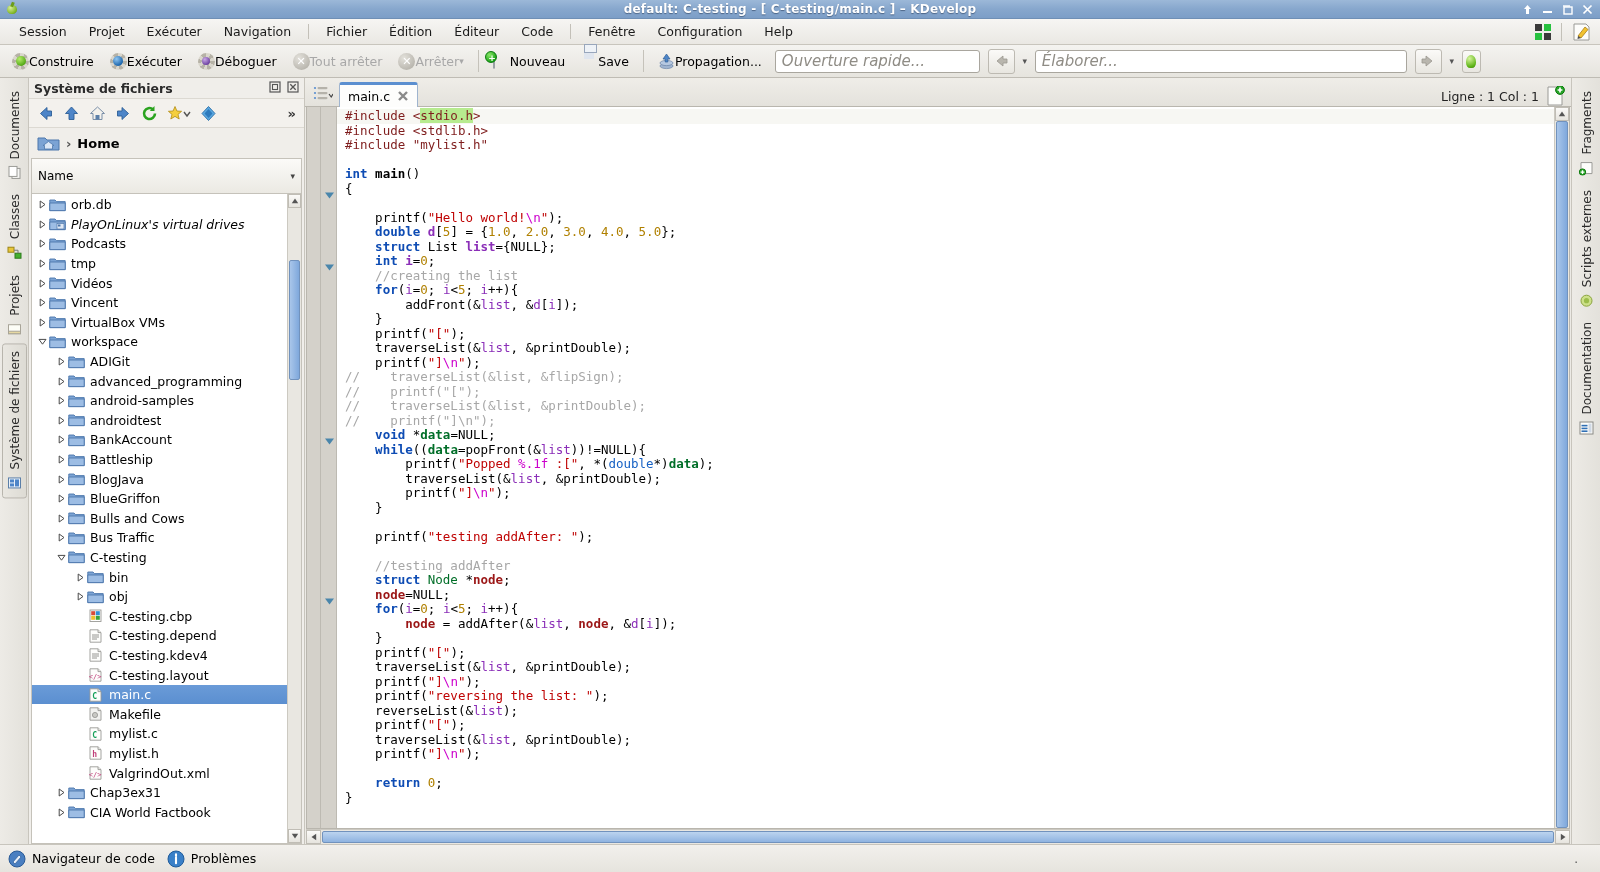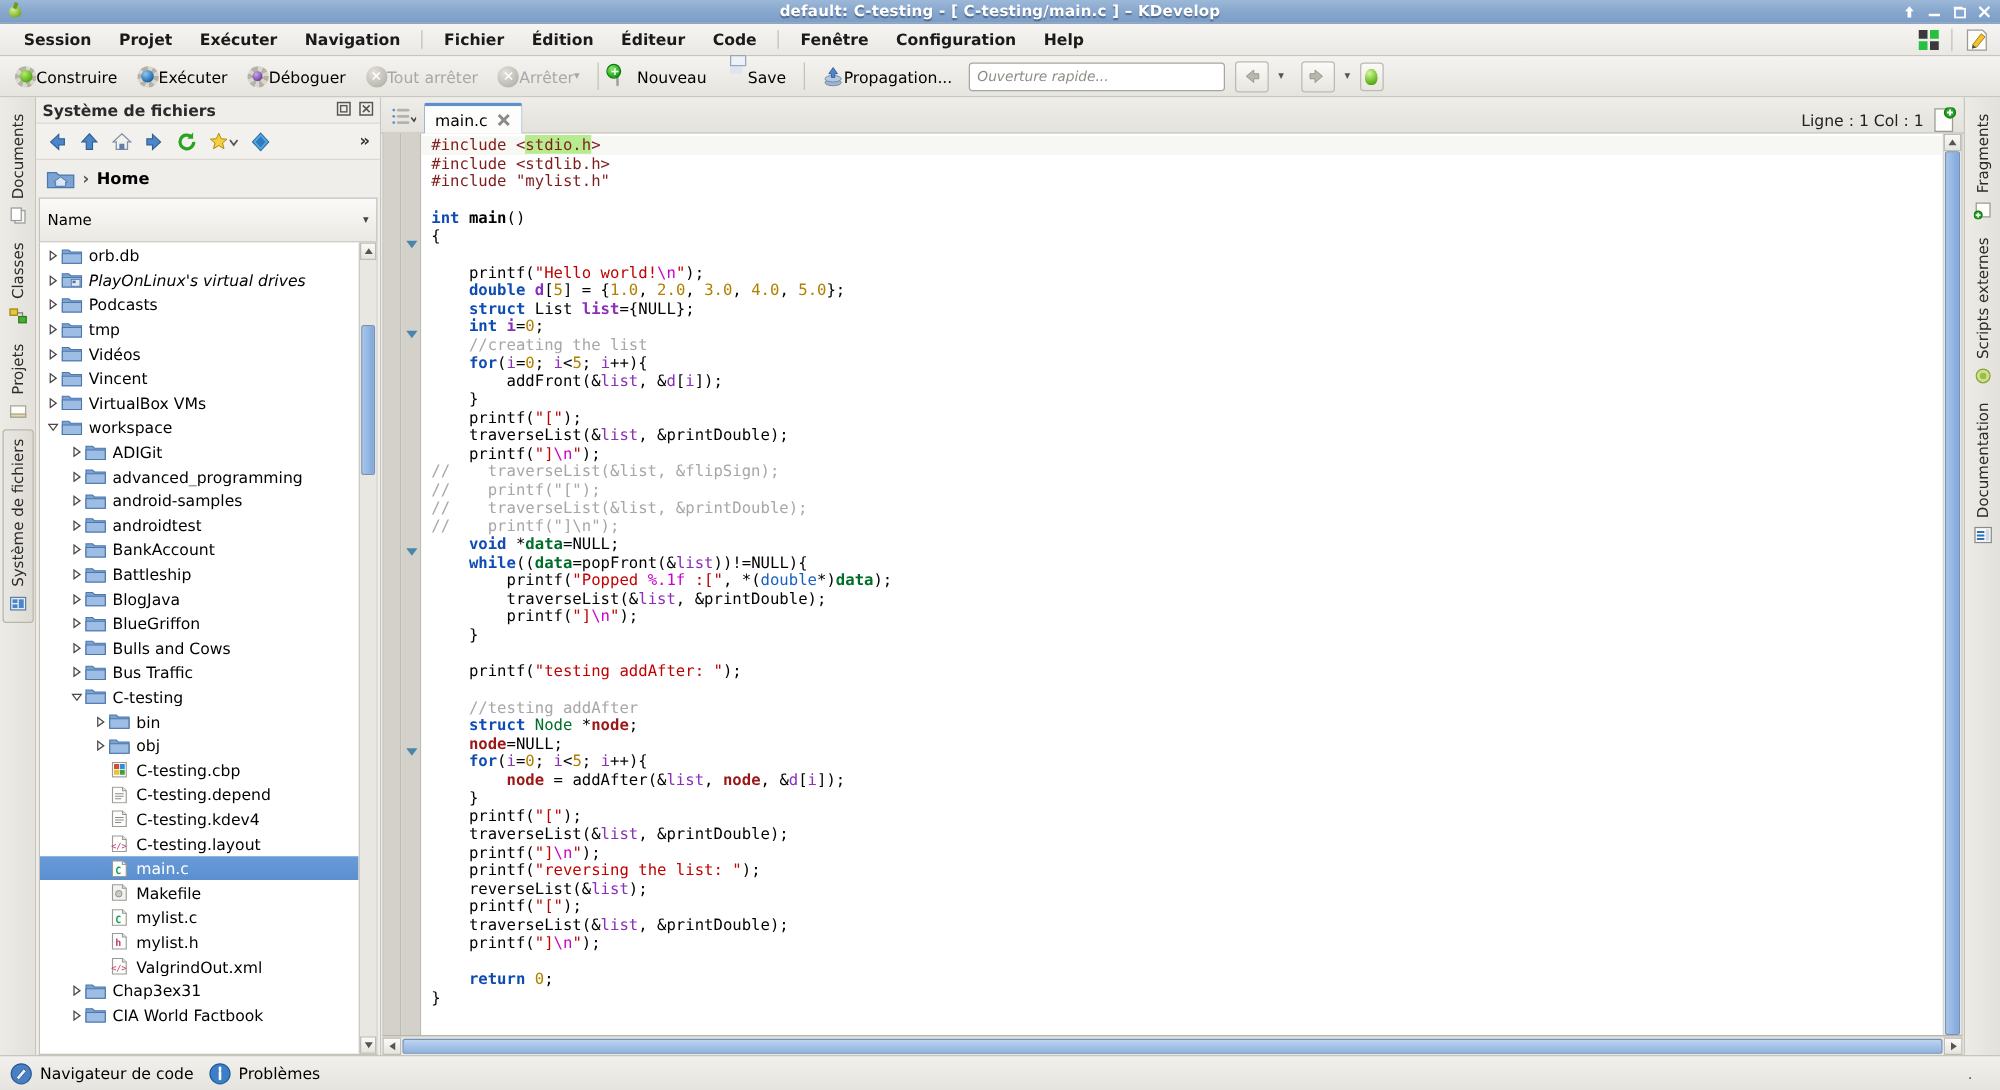--- a/index.html
+++ b/index.html
@@ -42,21 +42,20 @@
   }
   .winbtns { margin-left: auto; display: flex; align-items: center; gap: 9px; padding-right: 7px; z-index: 2; }
   .winbtn { color: #ffffff; font-size: 12px; line-height: 12px; cursor: pointer; }
   .winbtn svg { display: block; }
 
   
   .menubar {
     height: 26px; background: linear-gradient(to bottom,#f6f5f3,#eae8e3);
     display: flex; align-items: center; border-bottom: 1px solid #c8c5bd;
     padding-left: 8px;
-    font-weight: bold;
   }
   .menu-item { padding: 4px 11px; font-size: 12.5px; color: #1a1a1a; cursor: default; white-space: nowrap; }
   .menu-sep { width: 1px; height: 15px; background: #c3c0b8; margin: 0 6px; }
   .menubar-right { margin-left: auto; display: flex; align-items: center; gap: 10px; padding-right: 8px; }
   .grid-ico { display: grid; grid-template-columns: 7px 7px; grid-template-rows: 7px 7px; gap: 2px; }
   .grid-ico i { display: block; }
   .grid-ico i:nth-child(1){background:#3a3a3a;} .grid-ico i:nth-child(2){background:#27c13f;}
   .grid-ico i:nth-child(3){background:#27c13f;} .grid-ico i:nth-child(4){background:#3a3a3a;}
   .vsep2 { width: 1px; height: 18px; background: #c3c0b8; }
   .pencil-ico { width: 20px; height: 20px; position: relative; }
@@ -81,21 +80,21 @@
   .docnew::after { content:""; position:absolute; right:-3px; top:-2px; width:10px; height:10px; border-radius:50%; background: radial-gradient(circle at 35% 30%, #8ae86a, #17a013 75%); border:1px solid #0c7a10;}
   .docnew i { position:absolute; right:-2px; top:1px; color:#fff; font-size:9px; font-weight:bold; line-height:9px; z-index:2;}
   .floppy { width: 16px; height: 16px; background: linear-gradient(135deg,#5f7fa8,#3a5a86); border-radius:1px; position:relative; }
   .floppy::before { content:""; position:absolute; left:3px; top:0; width:10px; height:6px; background:#dfe5ee; }
   .floppy::after { content:""; position:absolute; left:2.5px; bottom:0; width:11px; height:7px; background:#eef2f7; border:1px solid #98a6bb;}
   .arrowbtn { width: 27px; height: 25px; border:1px solid #bdbab2; border-radius:3px; background: linear-gradient(to bottom,#fbfaf8,#e8e6e0); display:flex; align-items:center; justify-content:center; cursor:pointer;}
   .arrowbtn.flat { border:none; background:none; width:16px;}
   .qinput {
     height: 23px; border: 1px solid #a9a69e; border-radius: 3px;
     background: #ffffff; padding: 0 6px; font-style: italic; color: #8f8c85;
-    font-size: 11px; display: flex; align-items: center;
+    font-size: 15px; display: flex; align-items: center;
   }
   .bulb { width:19px; height:23px; border:1px solid #bdbab2; border-radius:3px; background: linear-gradient(to bottom,#fbfaf8,#e8e6e0); display:flex; align-items:center; justify-content:center;}
   .bulb i { display:block; width:10px; height:13px; border-radius:50% 50% 40% 40%; background: radial-gradient(circle at 35% 28%, #d6f59c, #5fb418 70%, #3c820c); }
 
   
   .mainrow { flex: 1; display: flex; min-height: 0; background:#eceae5; }
 
   
   .vstrip {
     width: 29px; background: linear-gradient(to right,#edebe6,#e3e1db);
@@ -305,20 +304,21 @@
     </div>
     <div class="qinput" style="width:205px;margin-left:4px;">Ouverture rapide...</div>
     <div class="arrowbtn" style="margin-left:6px;">
       <svg width="16" height="14" viewBox="0 0 16 14">
           <path d="M10 2 L4 7 L10 12 V9 H14 V5 H10 Z" fill="#b9b6ae" stroke="#9a978f" stroke-width=".8"></path>
         </svg>
     </div>
     <div class="arrowbtn flat">
         <span style="font-size:9px;color:#555">▾</span>
       </div>
+    <div class="qinput" style="width:372px;">Élaborer...</div>
     <div class="arrowbtn" style="margin-left:6px;">
       <svg width="16" height="14" viewBox="0 0 16 14">
           <path d="M6 2 L12 7 L6 12 V9 H2 V5 H6 Z" fill="#b9b6ae" stroke="#9a978f" stroke-width=".8"></path>
         </svg>
     </div>
     <div class="arrowbtn flat">
         <span style="font-size:9px;color:#555">▾</span>
       </div>
     <div class="bulb">
         <i></i>

